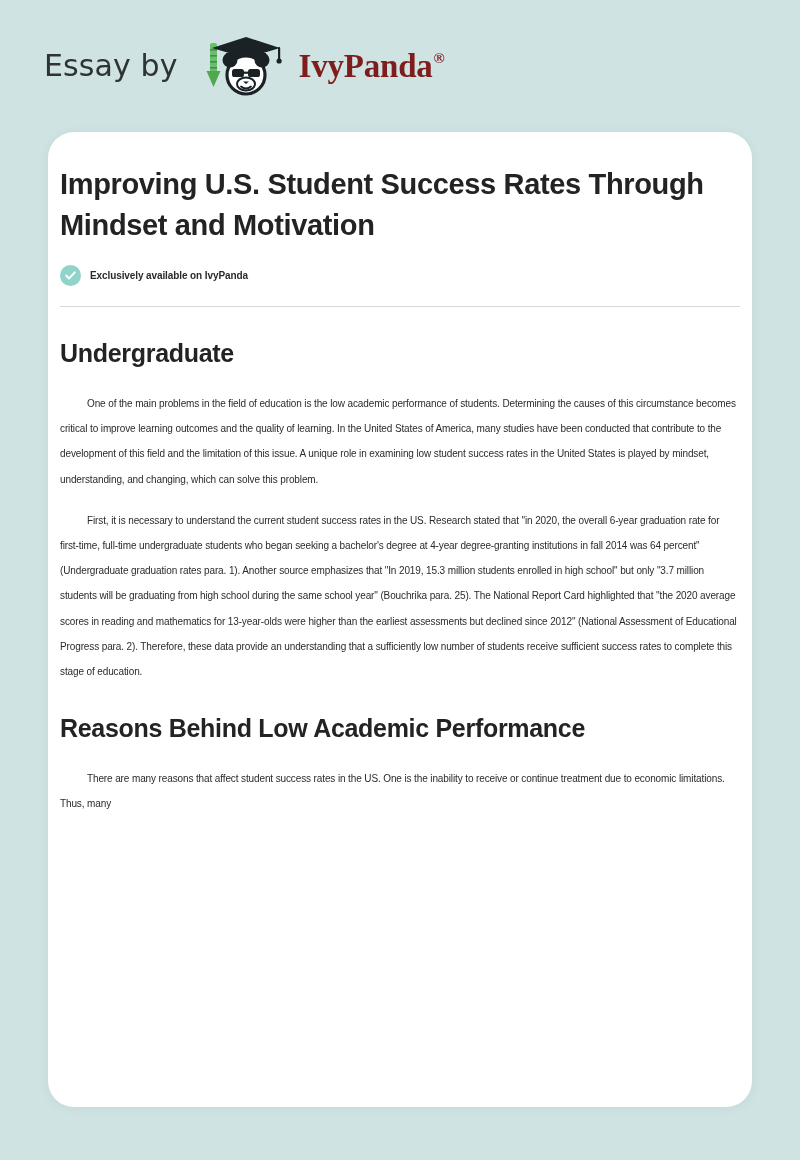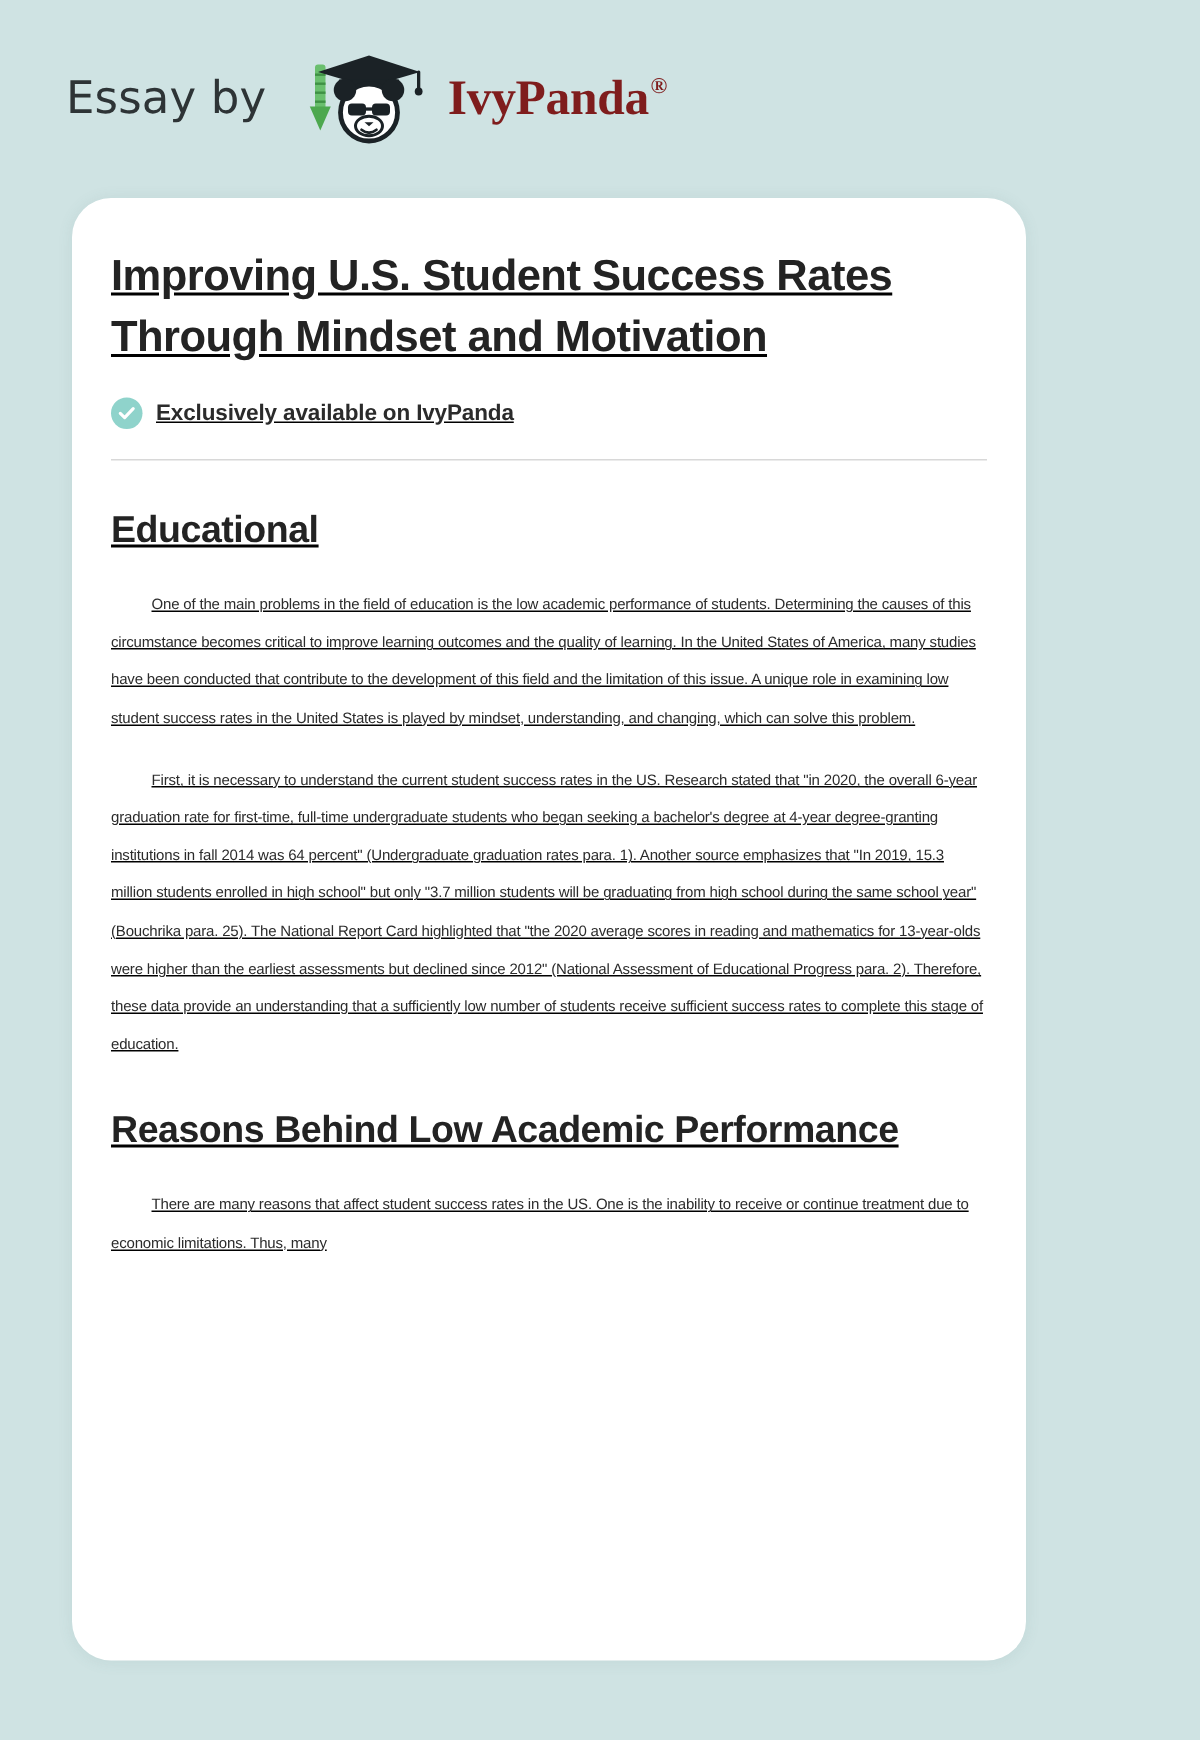--- a/index.html
+++ b/index.html
@@ -72,29 +72,28 @@
     position: relative;
     top: -2px;
     left: 1px;
   }
 
   
   .card {
     position: absolute;
     left: 48px;
     top: 132px;
-    width: 636px;
+    width: 704px;
     height: 975px;
     background: #ffffff;
     border-radius: 26px;
     box-shadow: 0 1px 10px rgba(80,120,120,0.10);
     overflow: hidden;
     box-sizing: border-box;
-    padding: 0 26px;
-    text-decoration: underline;
+    padding: 0 12px;
   }
   .card-inner {
     padding: 0;
   }
 
   .article-title {
     margin: 0;
     padding-top: 32px;
     font-family: "Liberation Sans", sans-serif;
     font-size: 29px;
@@ -116,21 +115,21 @@
     border-radius: 50%;
     background: #8fd3cb;
     flex: 0 0 auto;
     display: flex;
     align-items: center;
     justify-content: center;
   }
   .badge-check svg { display: block; }
   .badge-text {
     font-family: "Liberation Sans", sans-serif;
-    font-size: 15px;
+    font-size: 10px;
     font-weight: 700;
     color: #2b2b2b;
     letter-spacing: -0.1px;
     line-height: 1;
   }
 
   .divider {
     height: 1px;
     background: #d8d8d8;
     margin-top: 20px;
@@ -215,21 +214,21 @@
         <span class="badge-check">
           <svg width="13" height="13" viewBox="0 0 13 13" xmlns="http://www.w3.org/2000/svg" aria-hidden="true">
             <path d="M2.2 6.6 L5.1 9.4 L10.8 3.4" fill="none" stroke="#ffffff" stroke-width="2.1" stroke-linecap="round" stroke-linejoin="round"></path>
           </svg>
         </span>
         <span class="badge-text">Exclusively available on IvyPanda</span>
       </div>
 
       <div class="divider"></div>
 
-      <h2 class="section-heading">Educational</h2>
+      <h2 class="section-heading">Undergraduate</h2>
       <p class="body-par">One of the main problems in the field of education is the low academic performance of students. Determining the causes of this circumstance becomes critical to improve learning outcomes and the quality of learning. In the United States of America, many studies have been conducted that contribute to the development of this field and the limitation of this issue. A unique role in examining low student success rates in the United States is played by mindset, understanding, and changing, which can solve this problem.</p>
 
       <p class="body-par">First, it is necessary to understand the current student success rates in the US. Research stated that "in 2020, the overall 6-year graduation rate for first-time, full-time undergraduate students who began seeking a bachelor's degree at 4-year degree-granting institutions in fall 2014 was 64 percent" (Undergraduate graduation rates para. 1). Another source emphasizes that "In 2019, 15.3 million students enrolled in high school" but only "3.7 million students will be graduating from high school during the same school year" (Bouchrika para. 25). The National Report Card highlighted that "the 2020 average scores in reading and mathematics for 13-year-olds were higher than the earliest assessments but declined since 2012" (National Assessment of Educational Progress para. 2). Therefore, these data provide an understanding that a sufficiently low number of students receive sufficient success rates to complete this stage of education.</p>
 
       <h2 class="section-heading">Reasons Behind Low Academic Performance</h2>
       <p class="body-par">There are many reasons that affect student success rates in the US. One is the inability to receive or continue treatment due to economic limitations. Thus, many</p>
 
     </div>
   </div>
 

